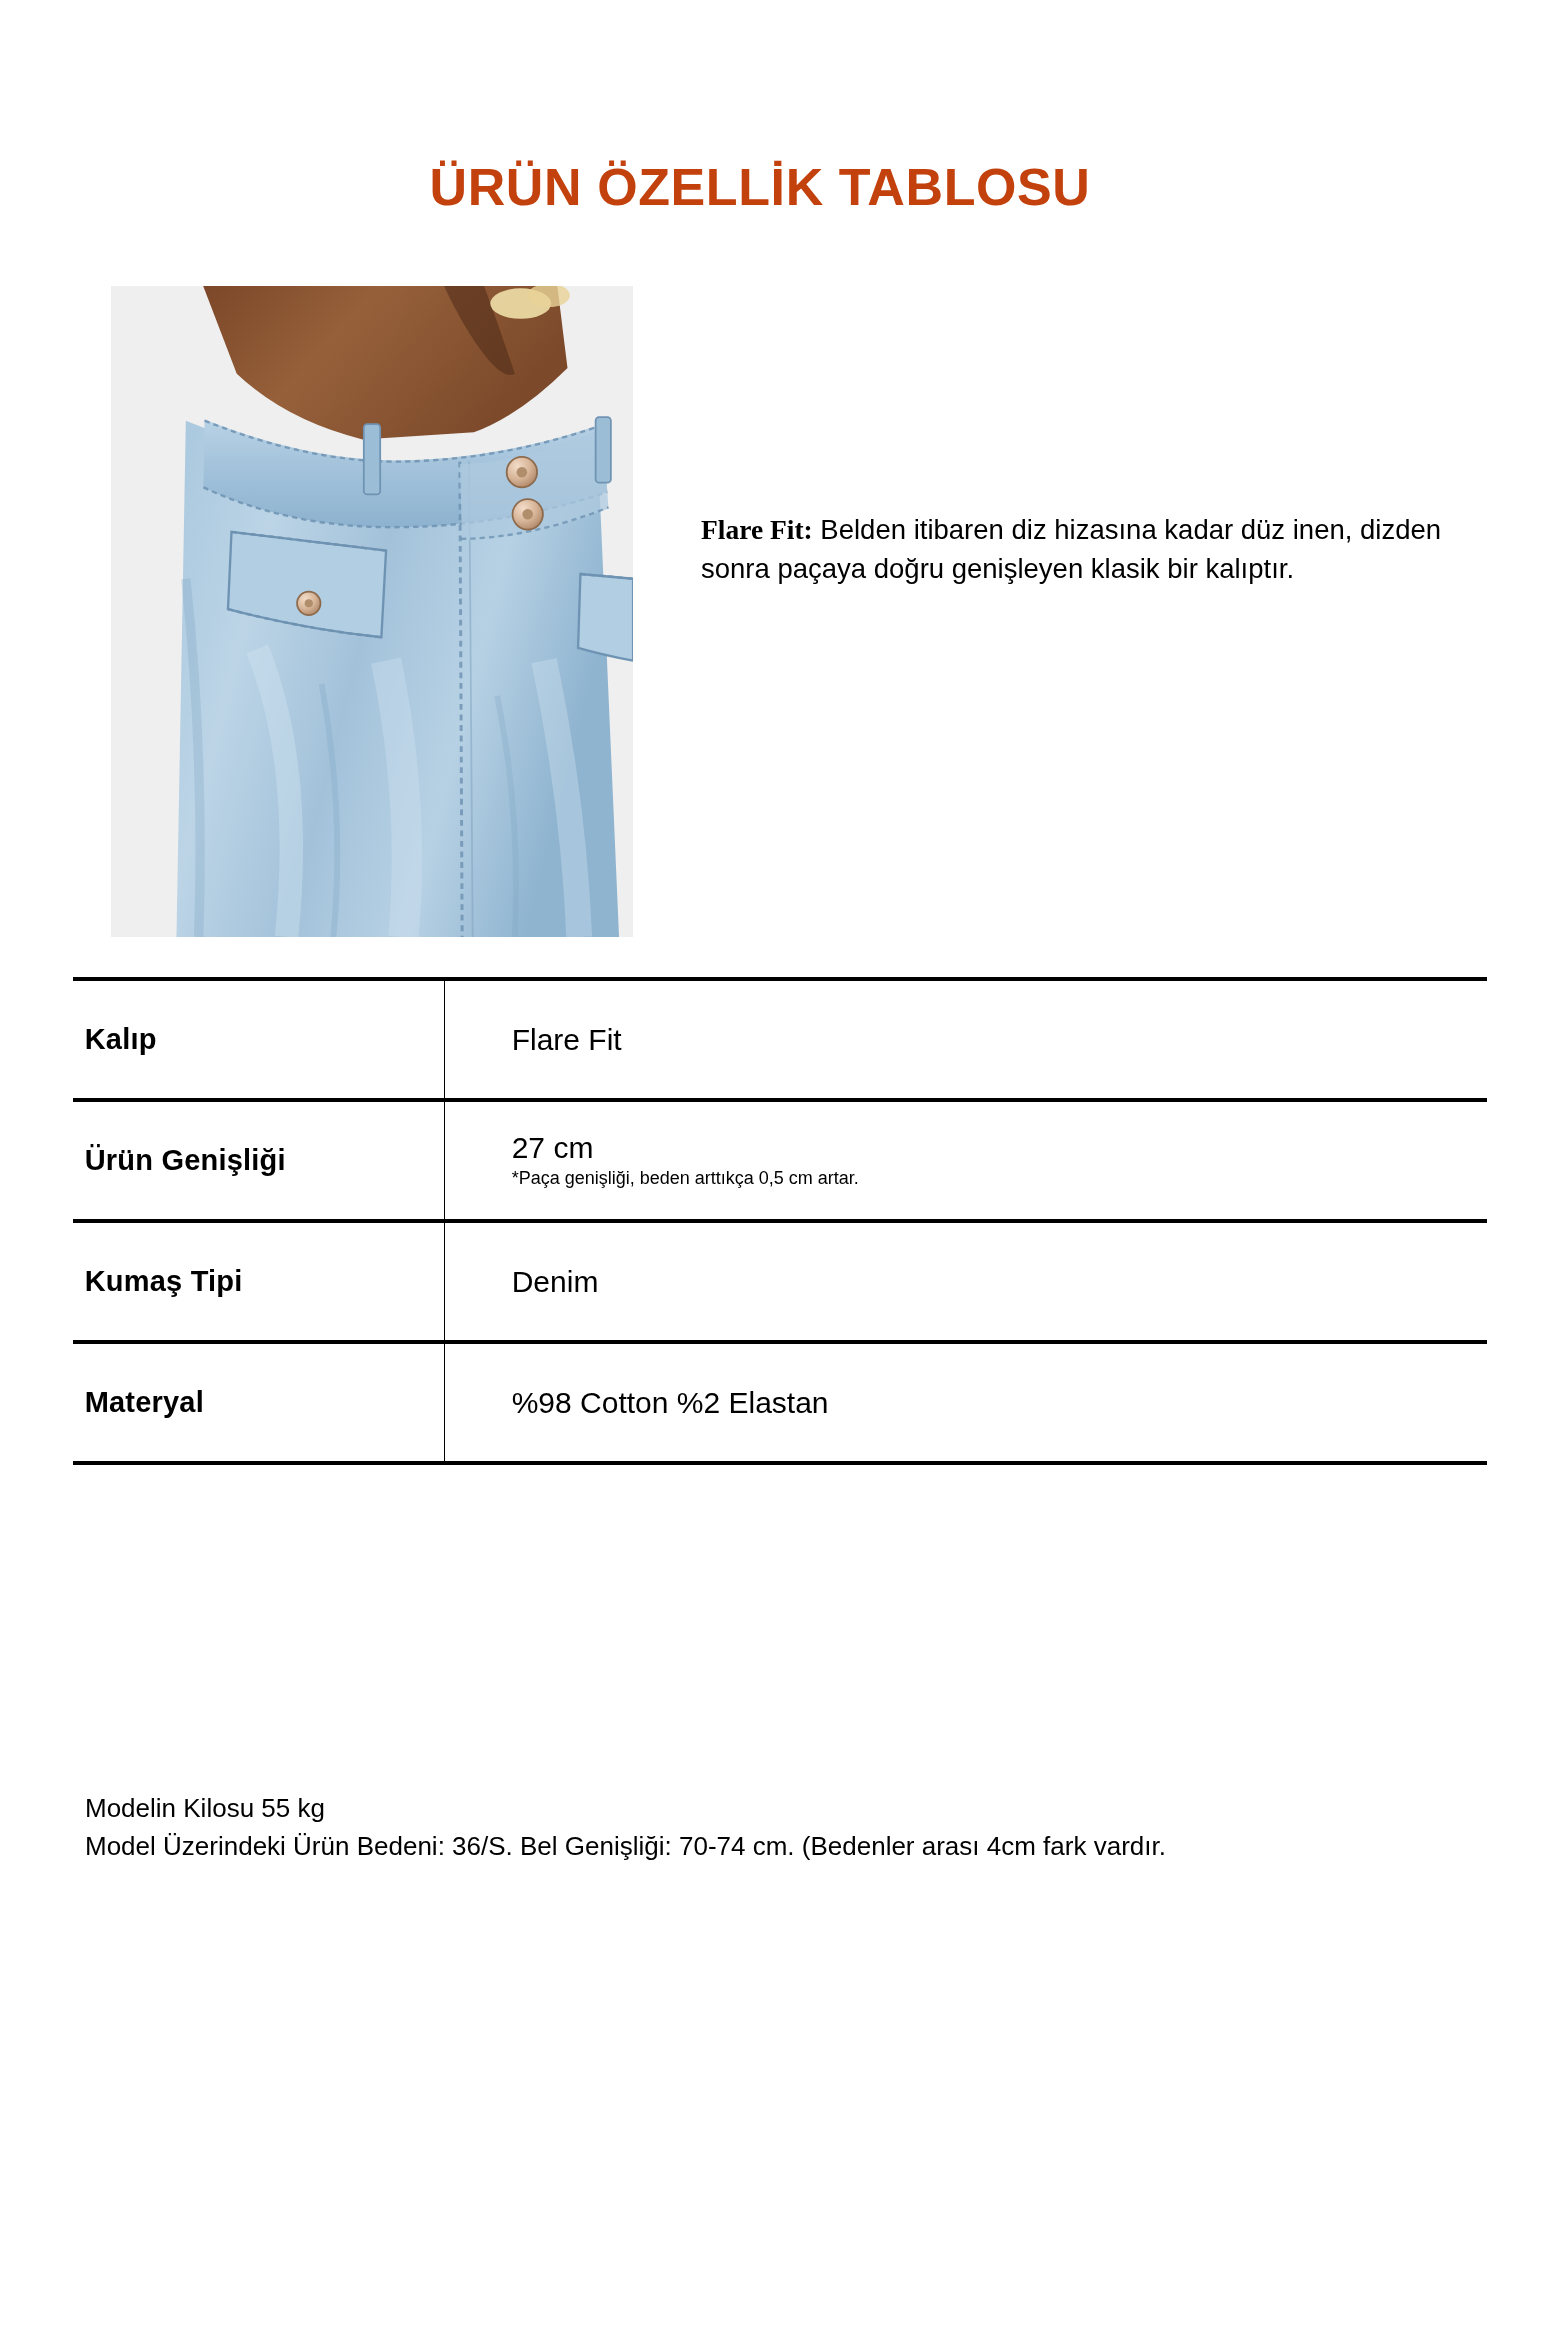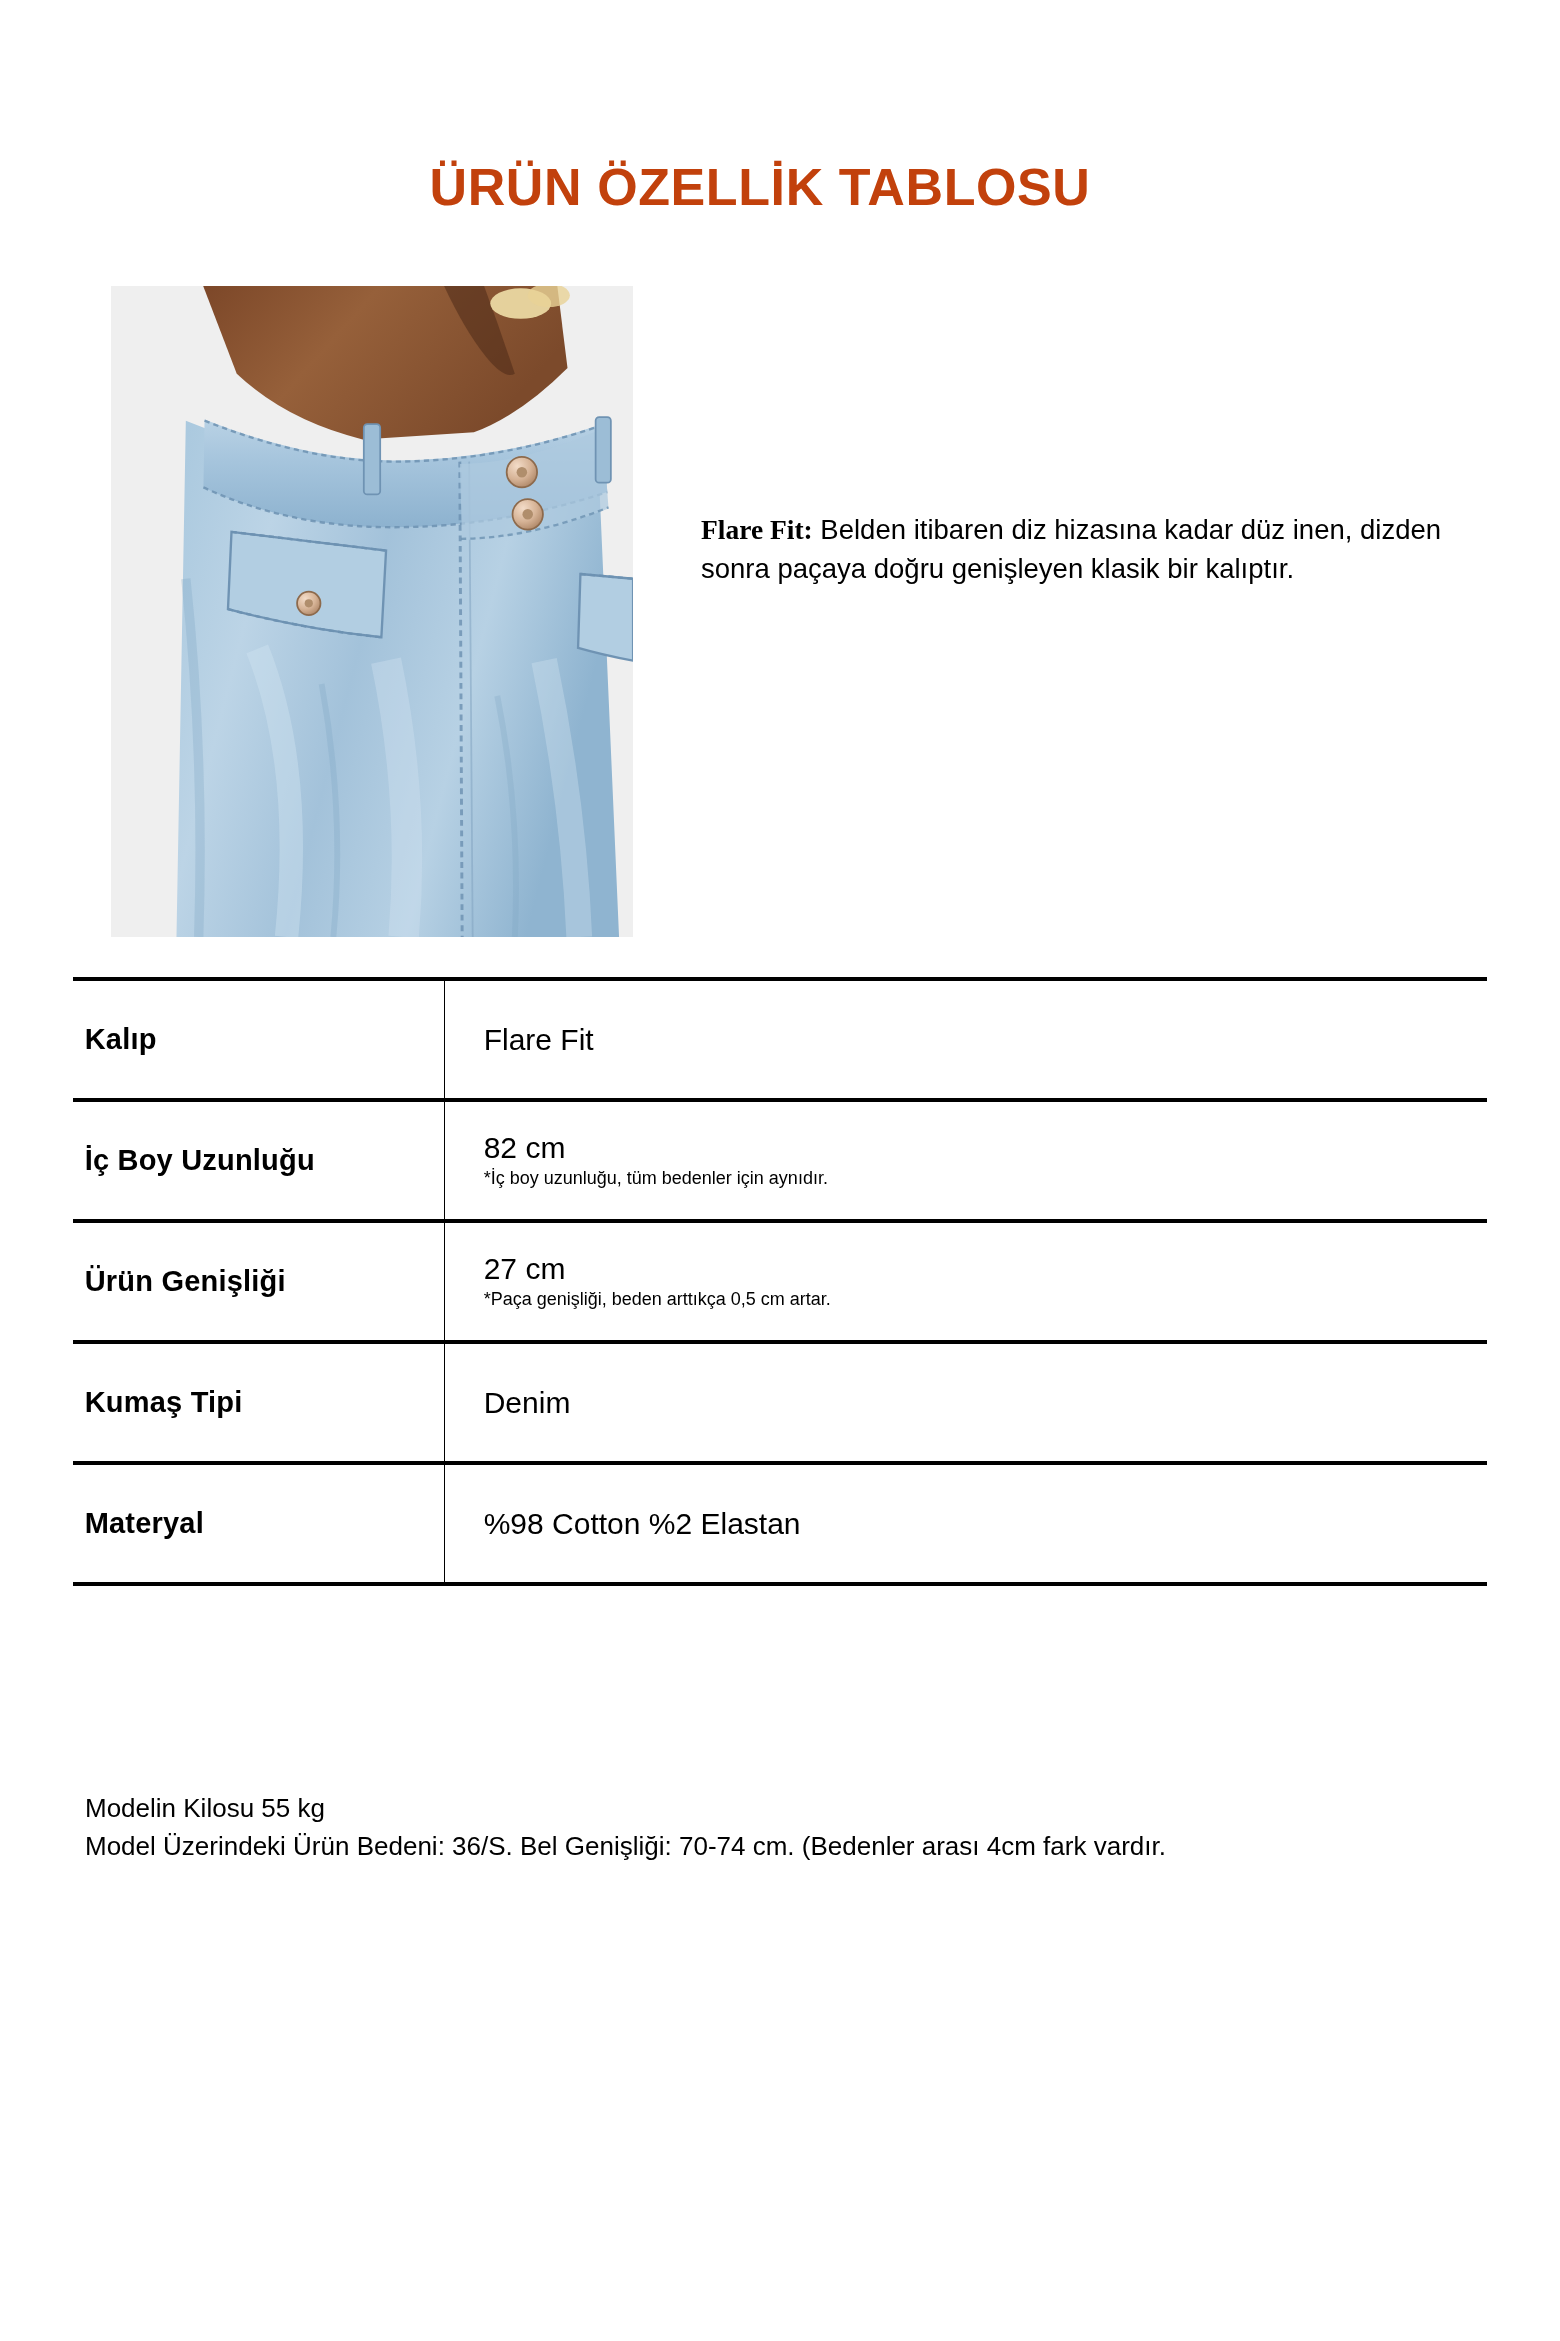--- a/index.html
+++ b/index.html
@@ -80,21 +80,21 @@
   }
   .spec-table td.label-cell {
     width: 359px;
     font-size: 29px;
     font-weight: 700;
     padding-left: 11.7px;
     letter-spacing: 0.2px;
   }
   .spec-table td.value-cell {
     border-left: 1.8px solid #000;
-    padding-left: 39px;
+    padding-left: 67px;
     font-size: 30px;
     font-weight: 400;
   }
   .value-main {
     display: block;
     line-height: 1.12;
   }
   .value-note {
     display: block;
     font-size: 18px;
@@ -199,27 +199,20 @@
 
 <table class="spec-table">
   <tbody>
     <tr>
       <td class="label-cell">Kalıp</td>
       <td class="value-cell">
         <span class="value-main">Flare Fit</span>
       </td>
     </tr>
     <tr>
-      <td class="label-cell">İç Boy Uzunluğu</td>
-      <td class="value-cell">
-        <span class="value-main">82 cm</span>
-        <span class="value-note">*İç boy uzunluğu, tüm bedenler için aynıdır.</span>
-      </td>
-    </tr>
-    <tr>
       <td class="label-cell">Ürün Genişliği</td>
       <td class="value-cell">
         <span class="value-main">27 cm</span>
         <span class="value-note">*Paça genişliği, beden arttıkça 0,5 cm artar.</span>
       </td>
     </tr>
     <tr>
       <td class="label-cell">Kumaş Tipi</td>
       <td class="value-cell">
         <span class="value-main">Denim</span>

